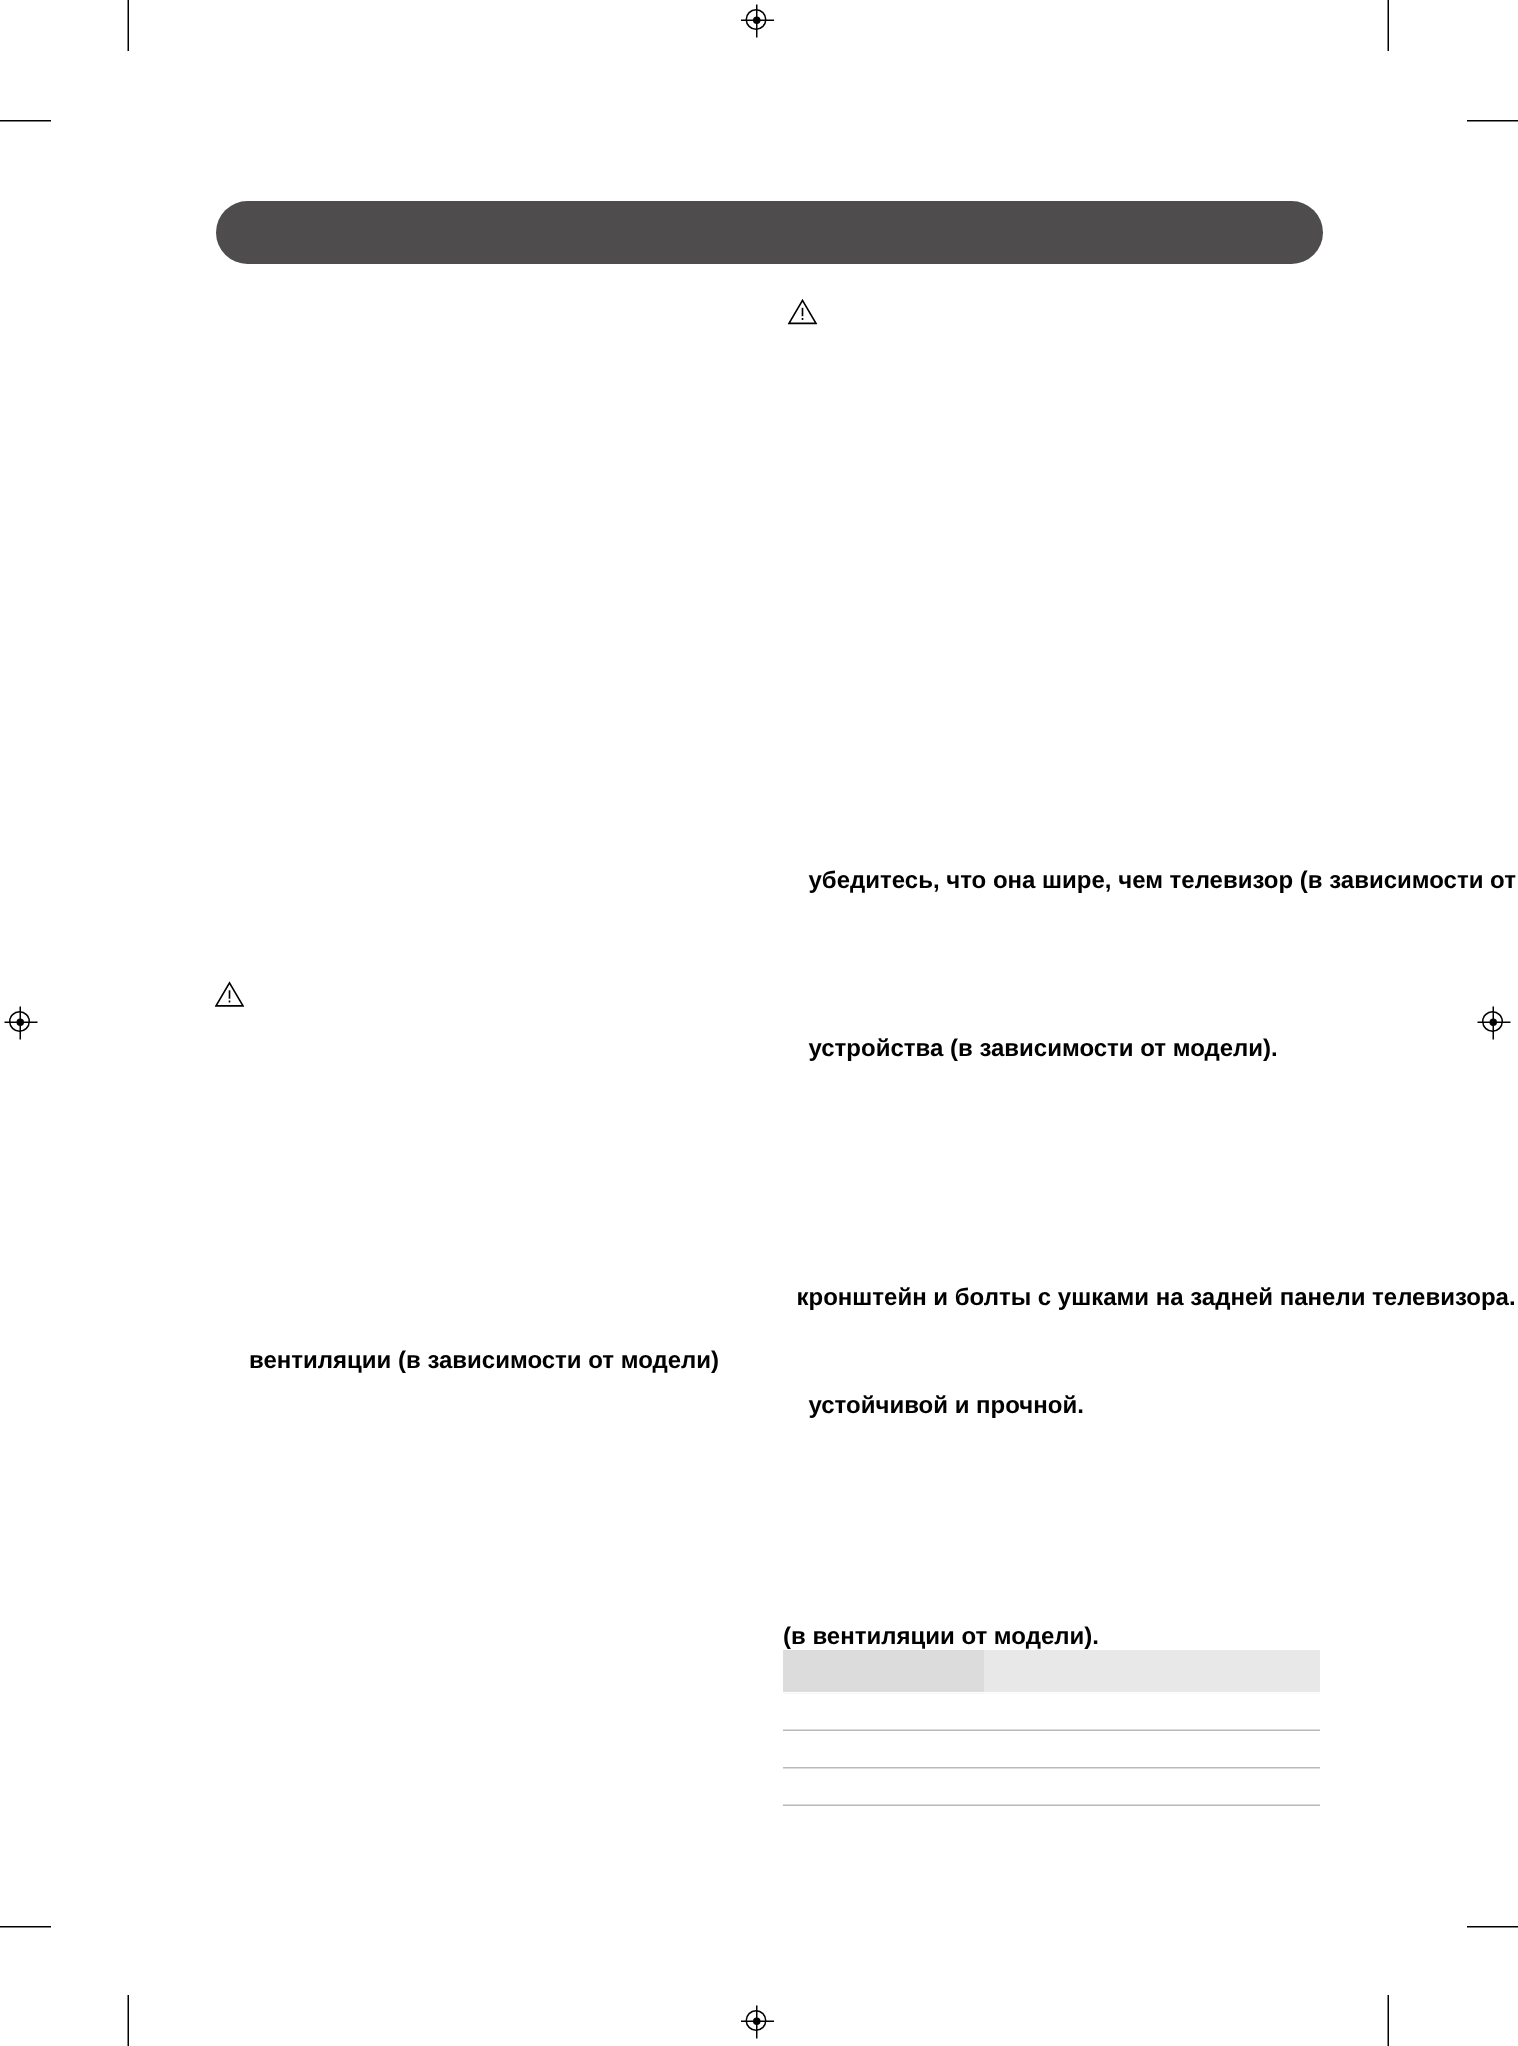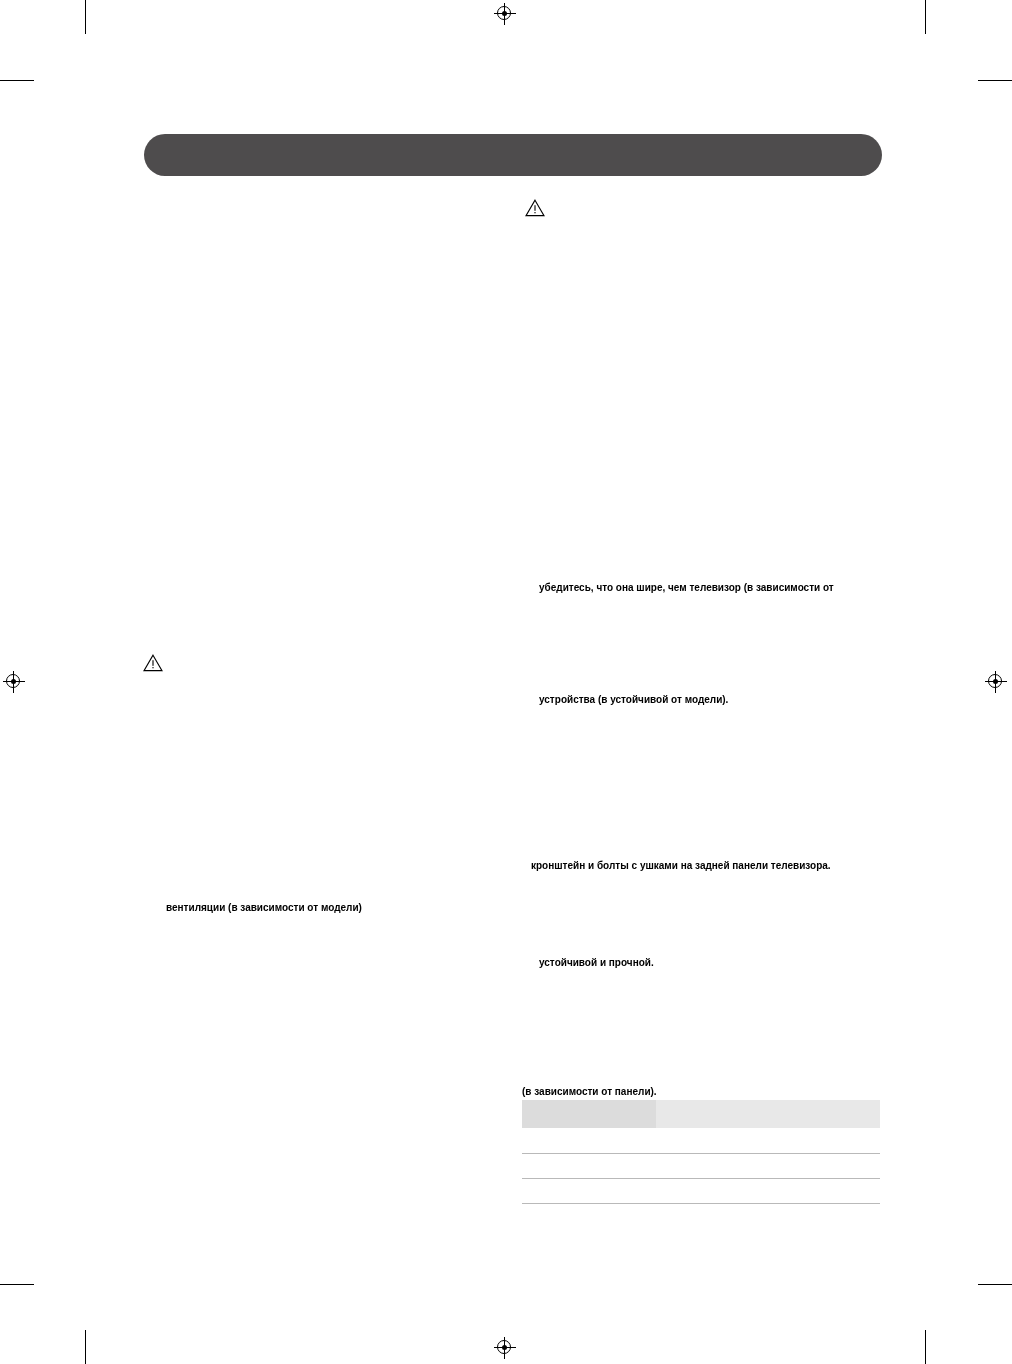--- a/index.html
+++ b/index.html
@@ -92,21 +92,21 @@
   .warn-tri svg { display: block; }
 
   
   .frag {
     position: absolute;
     font-family: "Liberation Sans", sans-serif;
     color: #000000;
     white-space: nowrap;
   }
   .frag-body {
-    font-size: 10px;
+    font-size: 16px;
     line-height: 15px;
   }
   .frag-bold {
     font-weight: bold;
   }
 
   
   .spec-table {
     position: absolute;
     left: 522px;
@@ -180,25 +180,25 @@
 </div>
 <div class="warn-tri" style="left:143px; top:654px;">
   <svg viewBox="0 0 20 18" width="20" height="18">
     <path d="M10 1.2 L19 16.6 L1 16.6 Z" fill="none" stroke="#000000" stroke-width="1.1"></path>
     <rect x="9.45" y="6.2" width="1.1" height="5.6" fill="#000000"></rect>
     <rect x="9.45" y="13.0" width="1.1" height="1.3" fill="#000000"></rect>
   </svg>
 </div>
 
 <div class="frag frag-body frag-bold" style="left:539px; top:580px;">убедитесь, что она шире, чем телевизор  (в зависимости от</div>
-<div class="frag frag-body frag-bold" style="left:539px; top:692px;">устройства  (в устойчивой от модели).</div>
+<div class="frag frag-body frag-bold" style="left:539px; top:692px;">устройства  (в зависимости от модели).</div>
 <div class="frag frag-body frag-bold" style="left:531px; top:858px;">кронштейн и болты с ушками на задней панели телевизора.</div>
 <div class="frag frag-body frag-bold" style="left:166px; top:900px;">вентиляции  (в зависимости от модели)</div>
-<div class="frag frag-body frag-bold" style="left:539px; top:955px;">устойчивой и прочной.</div>
-<div class="frag frag-body frag-bold" style="left:522px; top:1084px;">(в зависимости от панели).</div>
+<div class="frag frag-body frag-bold" style="left:539px; top:930px;">устойчивой и прочной.</div>
+<div class="frag frag-body frag-bold" style="left:522px; top:1084px;">(в вентиляции от модели).</div>
 
 <table class="spec-table">
   <tbody>
     <tr class="head">
       <td class="col-a"></td>
       <td class="col-b"></td>
     </tr>
     <tr>
       <td class="col-a"></td>
       <td class="col-b"></td>

